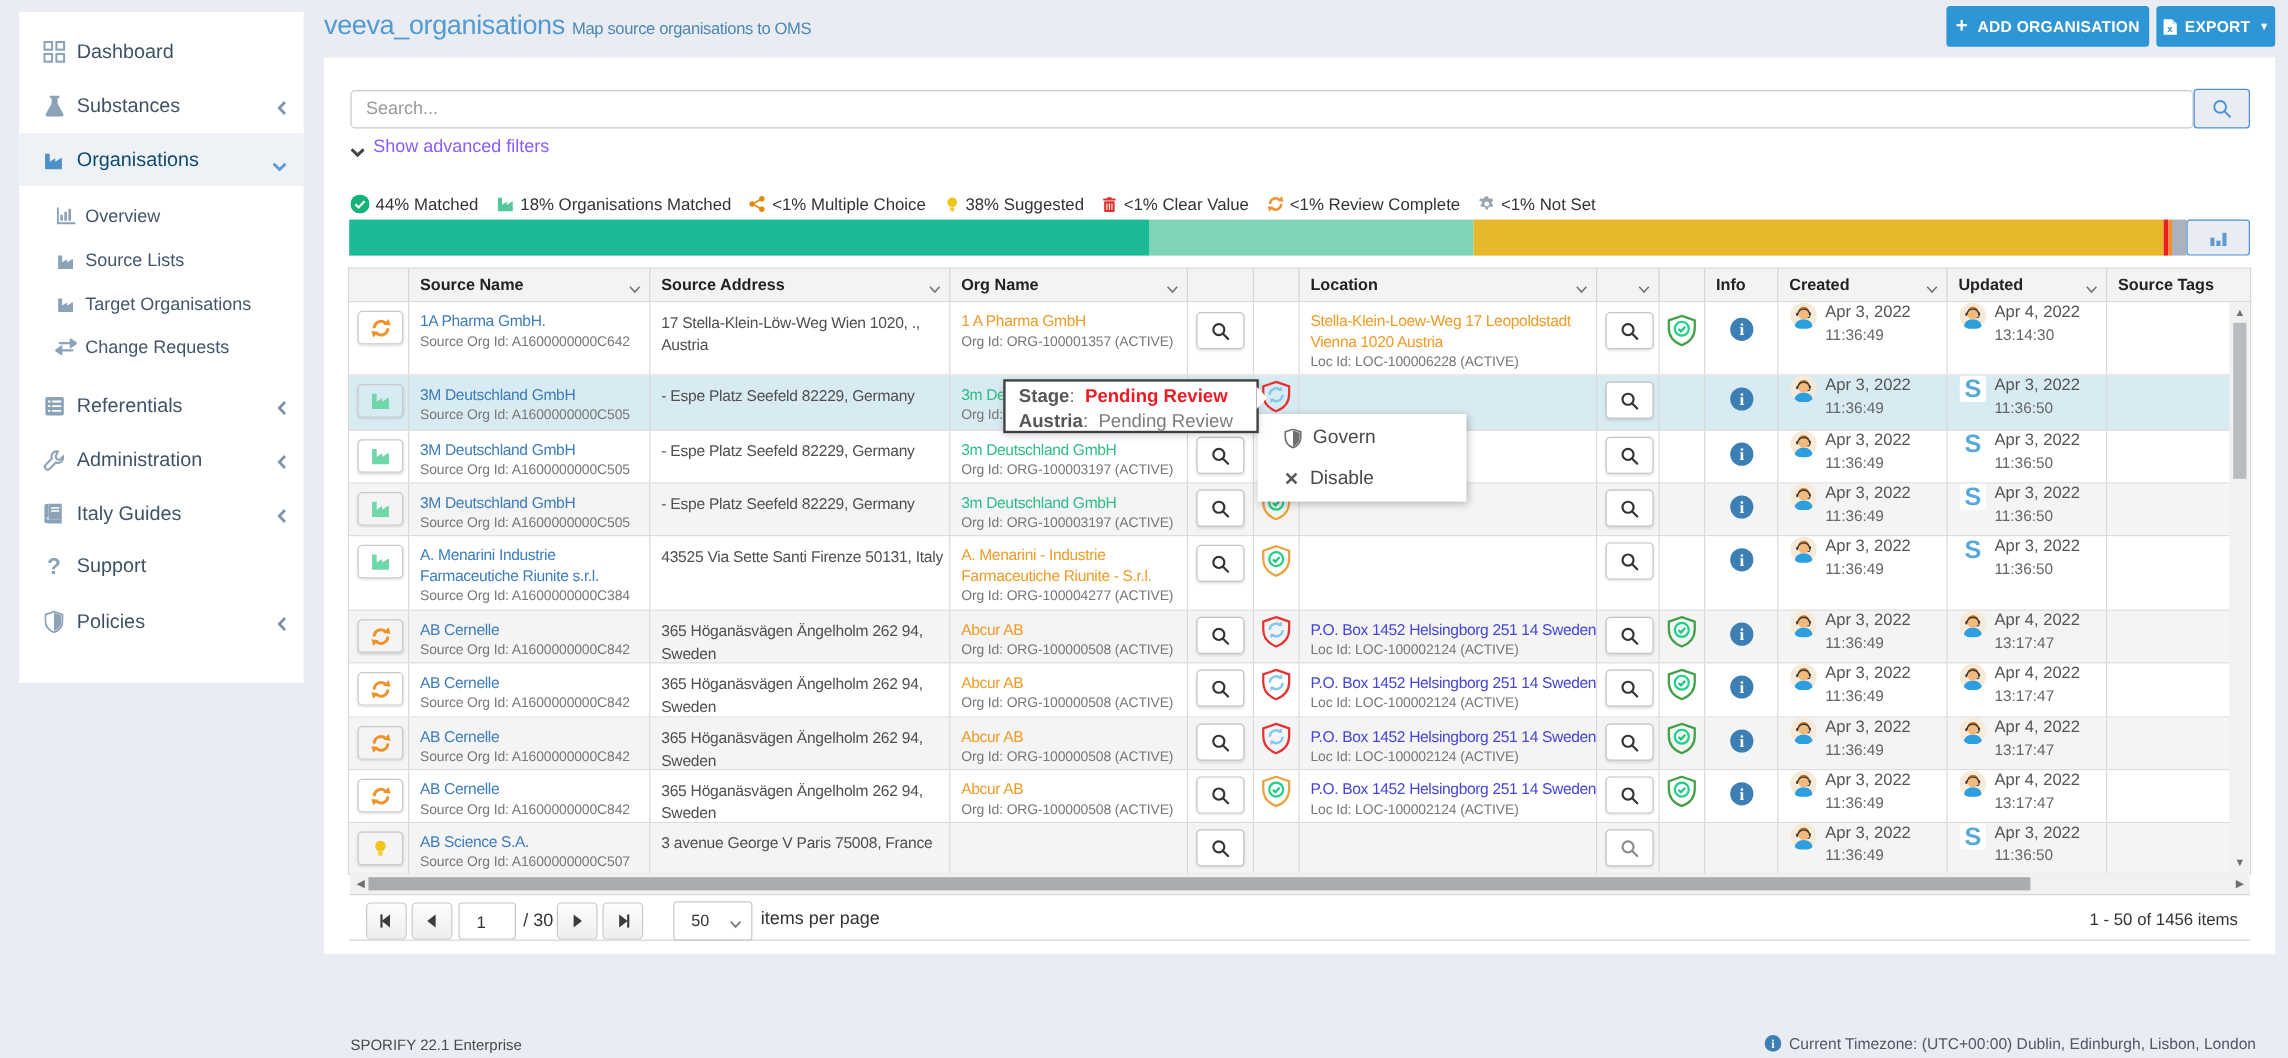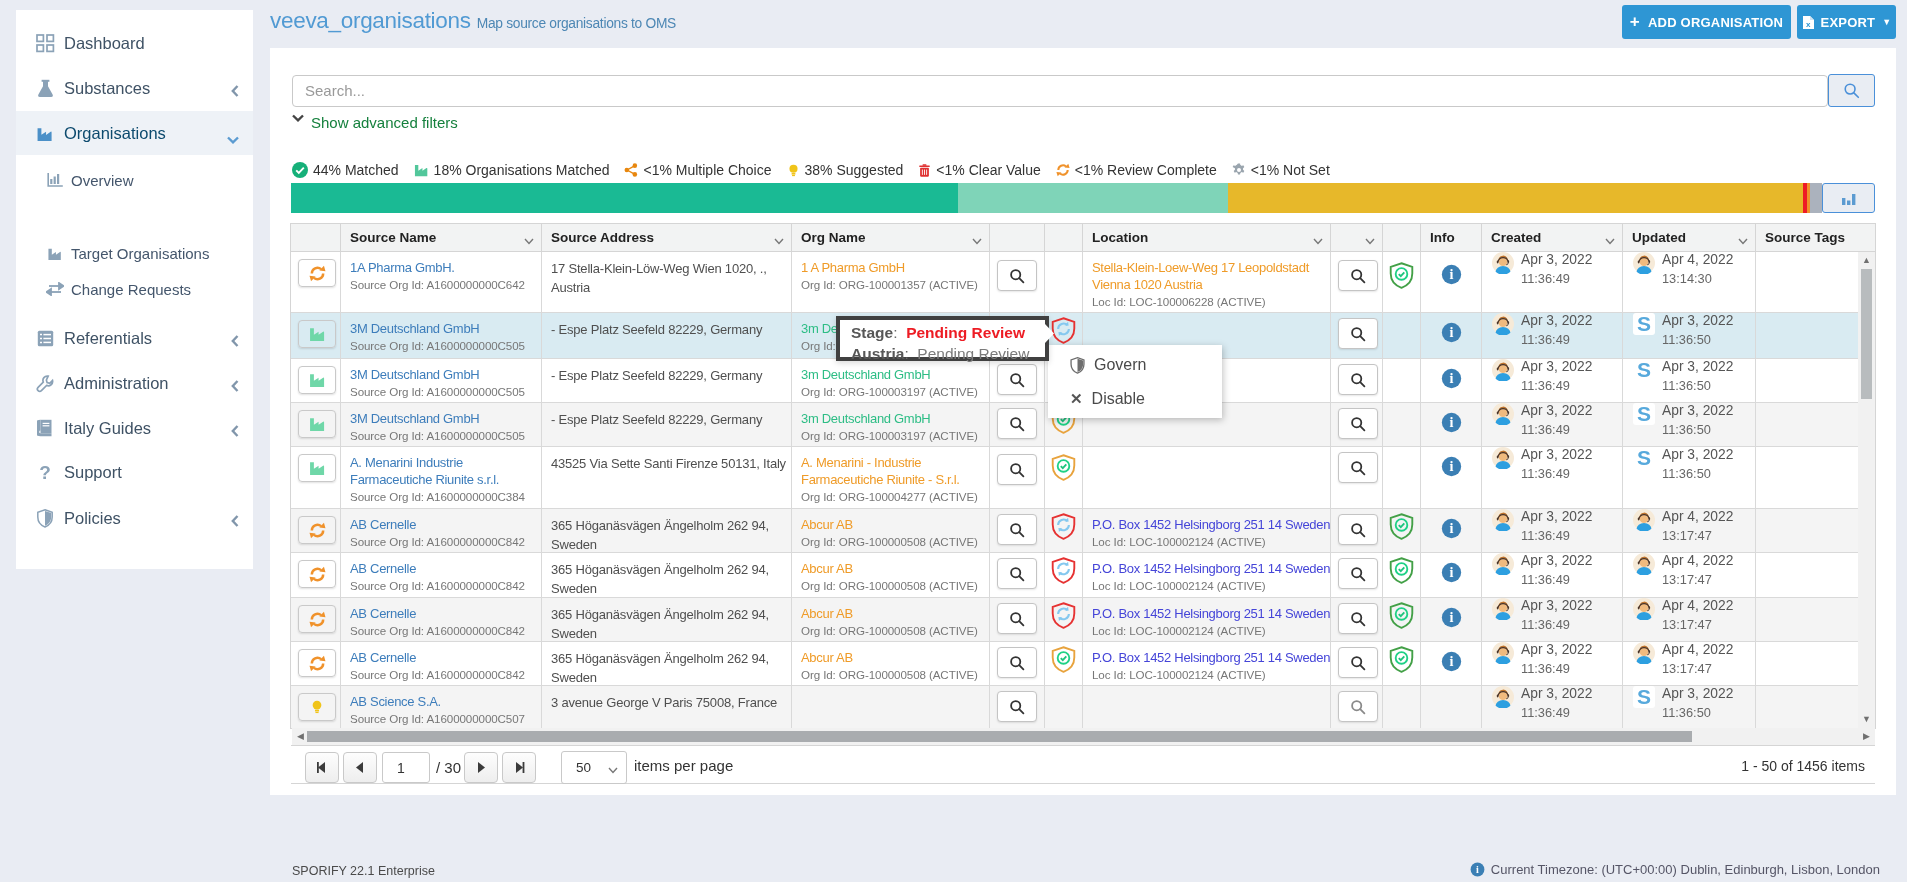--- a/index.html
+++ b/index.html
@@ -8,21 +8,21 @@
 .sitem .ic{width:20px;margin-left:19px;margin-right:9px;display:flex;justify-content:center;align-items:center}
 .sitem .chev{position:absolute;right:14px;top:16px}
 .subitem{position:absolute;left:0;width:237px;height:36px;display:flex;align-items:center;color:#44566c;font-size:15px}
 .subitem .ic{width:18px;margin-left:30px;margin-right:7px;display:flex;justify-content:center;align-items:center}
 .title{left:270px;top:8px;font-size:22.5px;letter-spacing:-0.3px;color:#519ad3}
 .subtitle{font-size:13.8px;color:#4d87b4;margin-left:6px}
 .bluebtn{position:absolute;top:5px;height:34px;background:#2e96d4;color:#fff;font-weight:bold;font-size:13px;border-radius:3px;display:flex;align-items:center;justify-content:center;letter-spacing:0.2px}
 .card{left:270px;top:48px;width:1626px;height:747px;background:#fff}
 .search{left:292px;top:75px;width:1536px;height:32px;border:1px solid #c9c9c9;border-radius:4px;color:#999;font-size:15px;line-height:30px;padding-left:12px;background:#fff}
 .searchbtn{left:1828px;top:74px;width:47px;height:33px;background:#e9edf3;border:1px solid #4a90d9;border-radius:3px;display:flex;align-items:center;justify-content:center}
-.showadv{left:292px;top:114px;font-size:15px;color:#15803d;display:flex;align-items:flex-start;gap:7px}
+.showadv{left:292px;top:114px;font-size:15px;color:#8b5cf6;display:flex;align-items:flex-end;gap:7px}
 .legend{left:292px;top:162px;display:flex;align-items:center;font-size:14px;color:#333}
 .legend .li{display:flex;align-items:center;margin-right:15px}
 .legend .li>*:first-child{margin-right:5px}
 .bar{left:291px;top:183px;height:30px;display:flex}
 .chartbtn{left:1822px;top:183px;width:53px;height:30px;background:#e9edf3;border:1px solid #4a90d9;border-radius:3px;display:flex;align-items:center;justify-content:center}
 .tbl{left:290px;top:223px;width:1586px;background:#fff;border:1px solid #d5d5d5;border-bottom:none}
 .hrow{display:flex;height:28px;background:#f2f3f3;border-bottom:1px solid #d5d5d5}
 .hcell{position:relative;border-right:1px solid #d5d5d5;font-weight:bold;font-size:13.5px;color:#222;padding:6px 0 0 9px;white-space:nowrap;overflow:hidden}
 .hcell:last-child{border-right:none}
 .hcell .cc{position:absolute;right:7px;top:9px}
@@ -41,21 +41,21 @@
 .datewrap .av{width:22px;height:22px;margin-right:7px}
 .datewrap .d1{font-size:13.8px;color:#555;line-height:16px}
 .datewrap .d2{font-size:12.8px;color:#666;margin-top:3px}
 .vsb{left:1858px;top:252px;width:17px;height:476px;background:#f1f1f1}
 .vsb .thumb{position:absolute;left:3px;top:17px;width:11px;height:130px;background:#b8bcbe;border-radius:0px}
 .hsb{left:292px;top:728px;width:1583px;height:17px;background:#f1f1f1}
 .hsb .thumb{position:absolute;left:15px;top:3px;width:1385px;height:11px;background:#a9acaf}
 .arr{position:absolute;color:#707070;font-size:9px;line-height:17px;width:17px;text-align:center}
 .pager{left:291px;top:745px;width:1584px;height:39px;border-bottom:1px solid #d5d5d5;border-top:1px solid #d5d5d5;background:#fff}
 .pbtn{position:absolute;top:6px;width:34px;height:31px;background:linear-gradient(#fdfdfd,#eee);border:1px solid #c9c9c9;border-radius:4px;display:flex;align-items:center;justify-content:center}
-.tooltip{left:836px;top:316px;width:213px;height:45px;background:#fff;border:4px solid #404040;box-shadow:0 2px 6px rgba(0,0,0,0.15);padding:2px 0 0 11px;font-size:15.5px;line-height:21px;z-index:30}
+.tooltip{left:836px;top:316px;width:213px;height:45px;background:#fff;border:2px solid #404040;box-shadow:0 2px 6px rgba(0,0,0,0.15);padding:2px 0 0 11px;font-size:15.5px;line-height:21px;z-index:30}
 .tooltip .lbl{font-weight:bold;color:#575757}
 .menu{left:1048px;top:345px;width:174px;height:73px;background:#fff;box-shadow:1px 2px 7px rgba(0,0,0,0.25);z-index:29;font-size:16px;color:#4a4a4a}
 .mitem{position:absolute;left:0;width:100%;height:36px;display:flex;align-items:center;padding-left:22px;gap:9px}
 </style></head><body>
 <div class="abs sidebar">
     <div class="sitem" style="top:11px;">
       <span class="ic">
         <svg width="19" height="19" viewBox="0 0 19 19">
           <g fill="none" stroke="#8ba2b7" stroke-width="1.7">
             <rect x="1" y="1" width="6.4" height="6.4"></rect>
@@ -159,20 +159,28 @@
         <svg width="17" height="16" viewBox="0 0 17 16">
           <g fill="#8ba2b7">
             <rect x="3.2" y="7" width="2.2" height="5"></rect>
             <rect x="6.6" y="4.5" width="2.2" height="7.5"></rect>
             <rect x="10" y="2" width="2.2" height="10"></rect>
           </g>
           <path d="M1.2 1 v13 h14.6" stroke="#8ba2b7" stroke-width="1.6" fill="none"></path>
         </svg>
       </span>
       <span>Overview</span>
+    </div>
+    <div class="subitem" style="top:189px">
+      <span class="ic">
+        <svg width="16" height="15" viewBox="0 0 16 16">
+          <path fill="#8ba2b7" d="M1 15 V3 h3.6 v6.2 L9 6.4 v2.9 L13.3 6.4 q0.9-0.6 0.9 0.6 V15 Z"></path>
+        </svg>
+      </span>
+      <span>Source Lists</span>
     </div>
     <div class="subitem" style="top:261px">
       <span class="ic">
         <svg width="18" height="14" viewBox="0 0 18 14">
           <g stroke="#8ba2b7" stroke-width="1.8" fill="#8ba2b7">
             <line x1="3" y1="4" x2="14" y2="4"></line>
             <path d="M13 1 l4.4 3 -4.4 3 z"></path>
             <line x1="4" y1="10" x2="15" y2="10"></line>
             <path d="M5 7 l-4.4 3 4.4 3 z"></path>
           </g>

